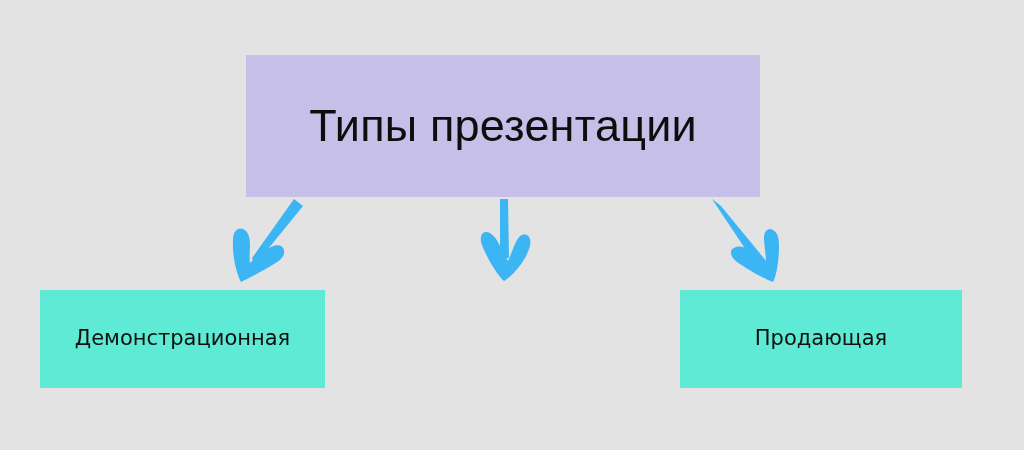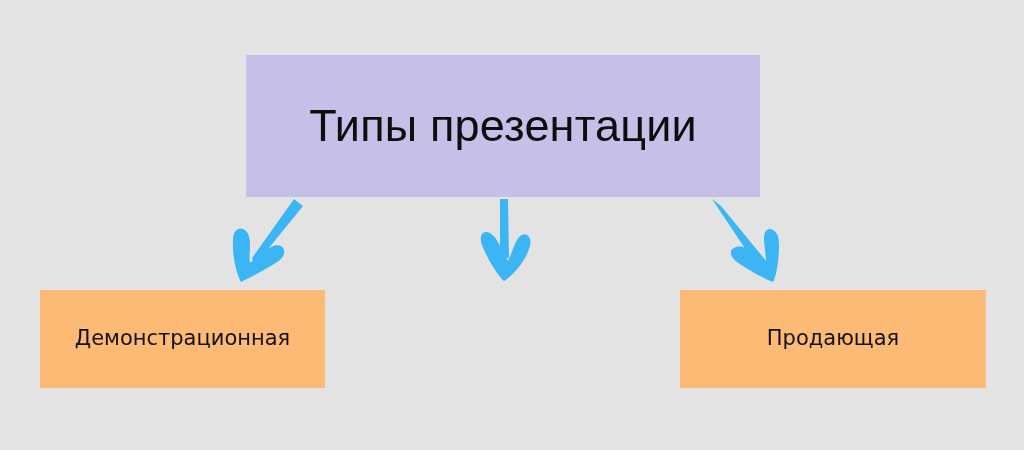--- a/index.html
+++ b/index.html
@@ -37,33 +37,33 @@
     background: #c6c0e8;
   }
   #title-node .node-label {
     font-family: "Liberation Sans", sans-serif;
     font-size: 45px;
     font-weight: 400;
     letter-spacing: 0.2px;
     color: #0d0d0d;
   }
   .child-node {
-    background: #fdba74;
+    background: #5eead4;
     height: 98px;
     top: 290px;
   }
   .child-node .node-label {
     font-family: "DejaVu Sans", sans-serif;
     font-size: 21px;
     font-weight: 400;
     color: #111111;
   }
   #child-node-1 { left: 40px;  width: 285px; }
   #child-node-2 { left: 360px; width: 285px; }
-  #child-node-3 { left: 680px; width: 306px; }
+  #child-node-3 { left: 680px; width: 282px; }
 
   #arrow-layer {
     position: absolute;
     left: 0;
     top: 0;
     width: 1024px;
     height: 450px;
     pointer-events: none;
   }
 </style>

